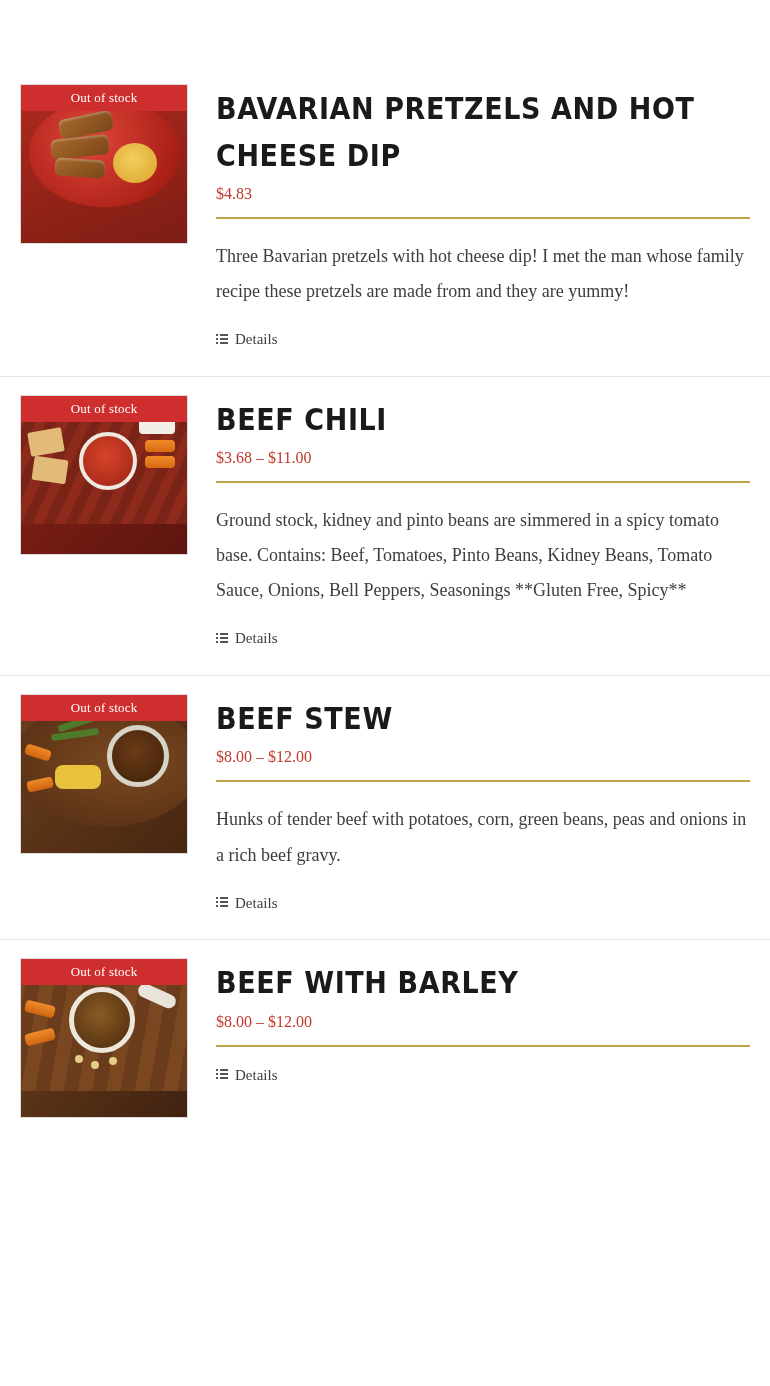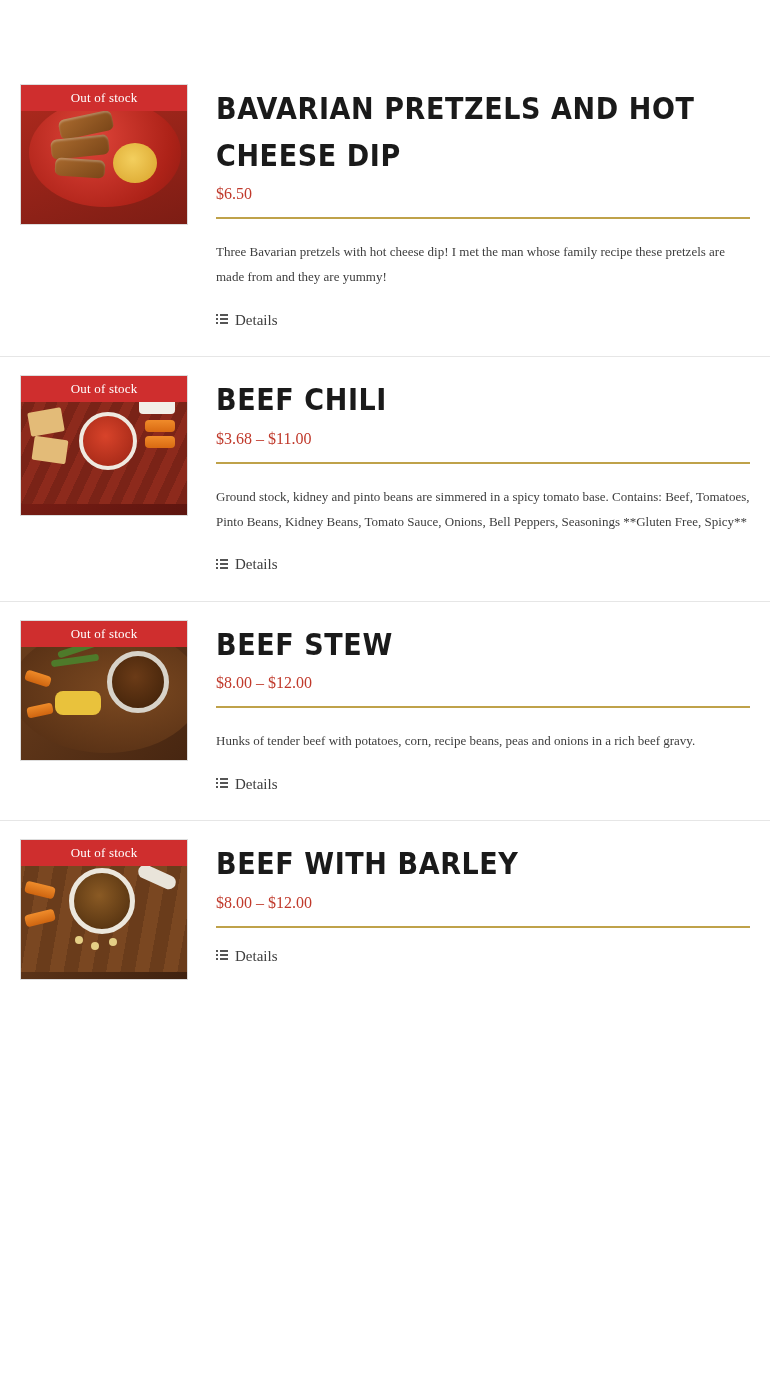--- a/index.html
+++ b/index.html
@@ -35,21 +35,21 @@
   }
   .thumb-wrap {
     position: relative;
     width: 168px;
     min-width: 168px;
     margin-right: 28px;
   }
   .thumb {
     position: relative;
     width: 168px;
-    height: 141px;
+    height: 160px;
     overflow: hidden;
     border: 1px solid #ddd;
     background: #8d2a1c;
   }
   .thumb-art {
     position: absolute;
     inset: 0;
   }
   .badge {
     position: absolute;
@@ -86,21 +86,21 @@
     margin: 0 0 14px 0;
     font-family: "Liberation Serif", serif;
   }
   .rule {
     border: 0;
     border-top: 2px solid #bfa24a;
     margin: 0 0 20px 0;
     height: 0;
   }
   .desc {
-    font-size: 13px;
+    font-size: 18px;
     line-height: 1.95;
     color: #3d3d3d;
     margin: 0 0 22px 0;
     max-width: 540px;
   }
   .details-link {
     display: inline-flex;
     align-items: center;
     gap: 7px;
     color: #3d3d3d;
@@ -186,21 +186,21 @@
             <div class="stick pretzel" style="left:38px;top:30px;width:54px;height:20px;transform:rotate(-12deg);"></div>
             <div class="stick pretzel" style="left:30px;top:52px;width:58px;height:20px;transform:rotate(-6deg);"></div>
             <div class="stick pretzel" style="left:34px;top:74px;width:50px;height:18px;transform:rotate(4deg);"></div>
             <div class="blob dip" style="left:92px;top:58px;width:44px;height:40px;"></div>
           </div>
           <div class="badge">Out of stock</div>
         </div>
       </div>
       <div class="info">
         <h2 class="title">Bavarian Pretzels and Hot Cheese Dip</h2>
-        <div class="price">$6.50</div>
+        <div class="price">$4.83</div>
         <hr class="rule">
         <p class="desc">Three Bavarian pretzels with hot cheese dip! I met the man whose family recipe these pretzels are made from and they are yummy!</p>
         <a class="details-link">
           <span class="list-icon">
               <i></i>
               <i></i>
               <i></i>
             </span>
           <span>Details</span>
         </a>
@@ -250,21 +250,21 @@
             <div class="stick carrot" style="left:4px;top:52px;width:26px;height:11px;transform:rotate(18deg);"></div>
             <div class="stick carrot" style="left:6px;top:84px;width:26px;height:11px;transform:rotate(-12deg);"></div>
           </div>
           <div class="badge">Out of stock</div>
         </div>
       </div>
       <div class="info">
         <h2 class="title">Beef Stew</h2>
         <div class="price">$8.00 – $12.00</div>
         <hr class="rule">
-        <p class="desc">Hunks of tender beef with potatoes, corn, recipe beans, peas and onions in a rich beef gravy.</p>
+        <p class="desc">Hunks of tender beef with potatoes, corn, green beans, peas and onions in a rich beef gravy.</p>
         <a class="details-link">
           <span class="list-icon">
               <i></i>
               <i></i>
               <i></i>
             </span>
           <span>Details</span>
         </a>
       </div>
     </div>

